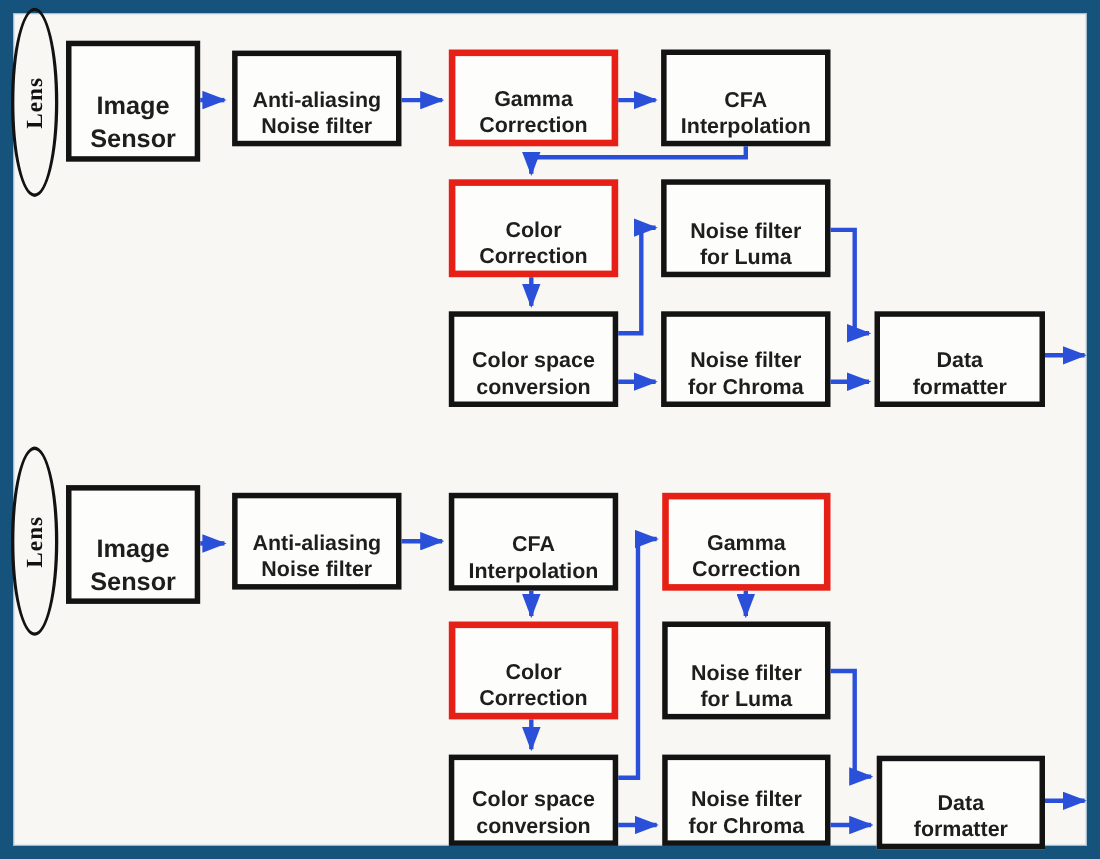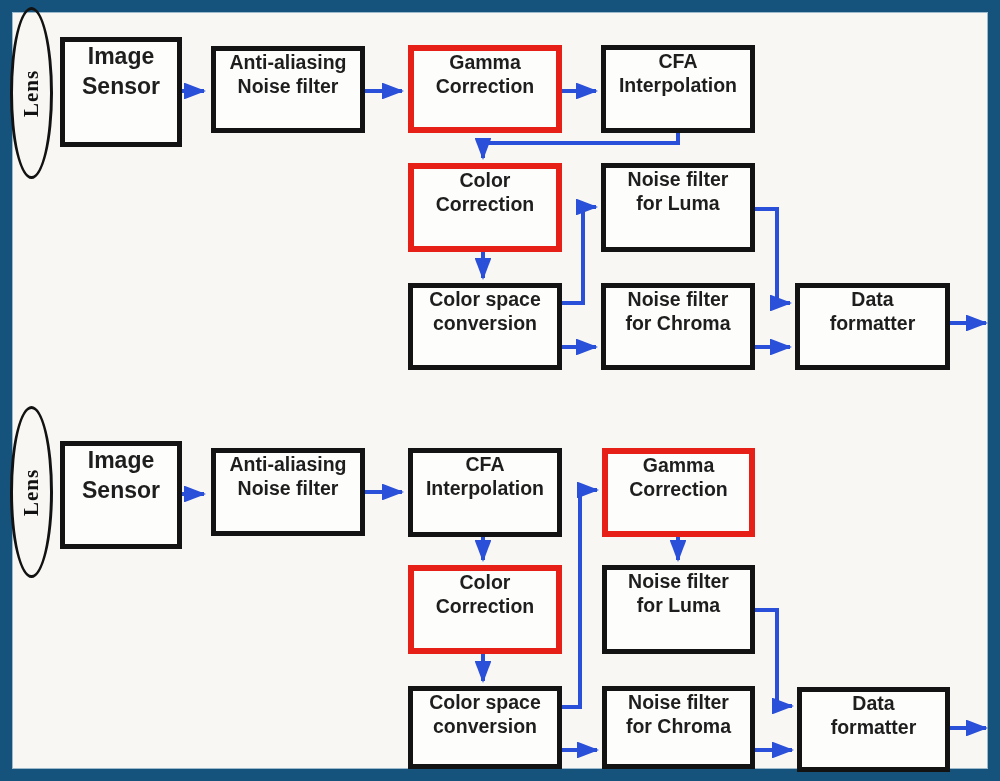--- a/index.html
+++ b/index.html
@@ -5,21 +5,21 @@
   :root{
     --frame:#15537d; --canvas:#f8f7f4; --arrow:#2a4fd8;
     --box:#131313; --highlight:#e62017; --text:#1e1e1e;
   }
   html,body{margin:0;padding:0;background:#444;}
   .stage{position:relative;width:1000px;height:781px;background:var(--frame);overflow:hidden;
          font-family:"Liberation Sans",sans-serif;}
   .panel{position:absolute;left:12px;top:12px;width:976px;height:757px;background:var(--canvas);
          box-shadow:inset 0 0 0 1px #9db9cc;}
   .node{position:absolute;box-sizing:border-box;border:5px solid var(--box);background:#fdfdfb;
-        display:flex;align-items:flex-start;justify-content:center;text-align:center;
+        display:flex;align-items:flex-end;justify-content:center;text-align:center;
         font-weight:700;color:var(--text);font-size:19.5px;line-height:1.22;white-space:pre-line;}
   .node.red{border-color:var(--highlight);border-width:6px;}
   .node.big{font-size:23px;line-height:1.3;}
   .lens{position:absolute;box-sizing:border-box;border:3px solid #121212;border-radius:50%;
         display:flex;align-items:center;justify-content:center;background:transparent;}
   .lens span{transform:rotate(-90deg);font-family:"Liberation Serif",serif;font-weight:700;
         font-size:21px;color:#121212;letter-spacing:1px;}
   svg.wires{position:absolute;left:0;top:0;width:1000px;height:781px;pointer-events:none;}
   svg.wires path{fill:none;stroke:var(--arrow);stroke-width:4;}
   svg.wires .head{fill:var(--arrow);stroke:none;}

